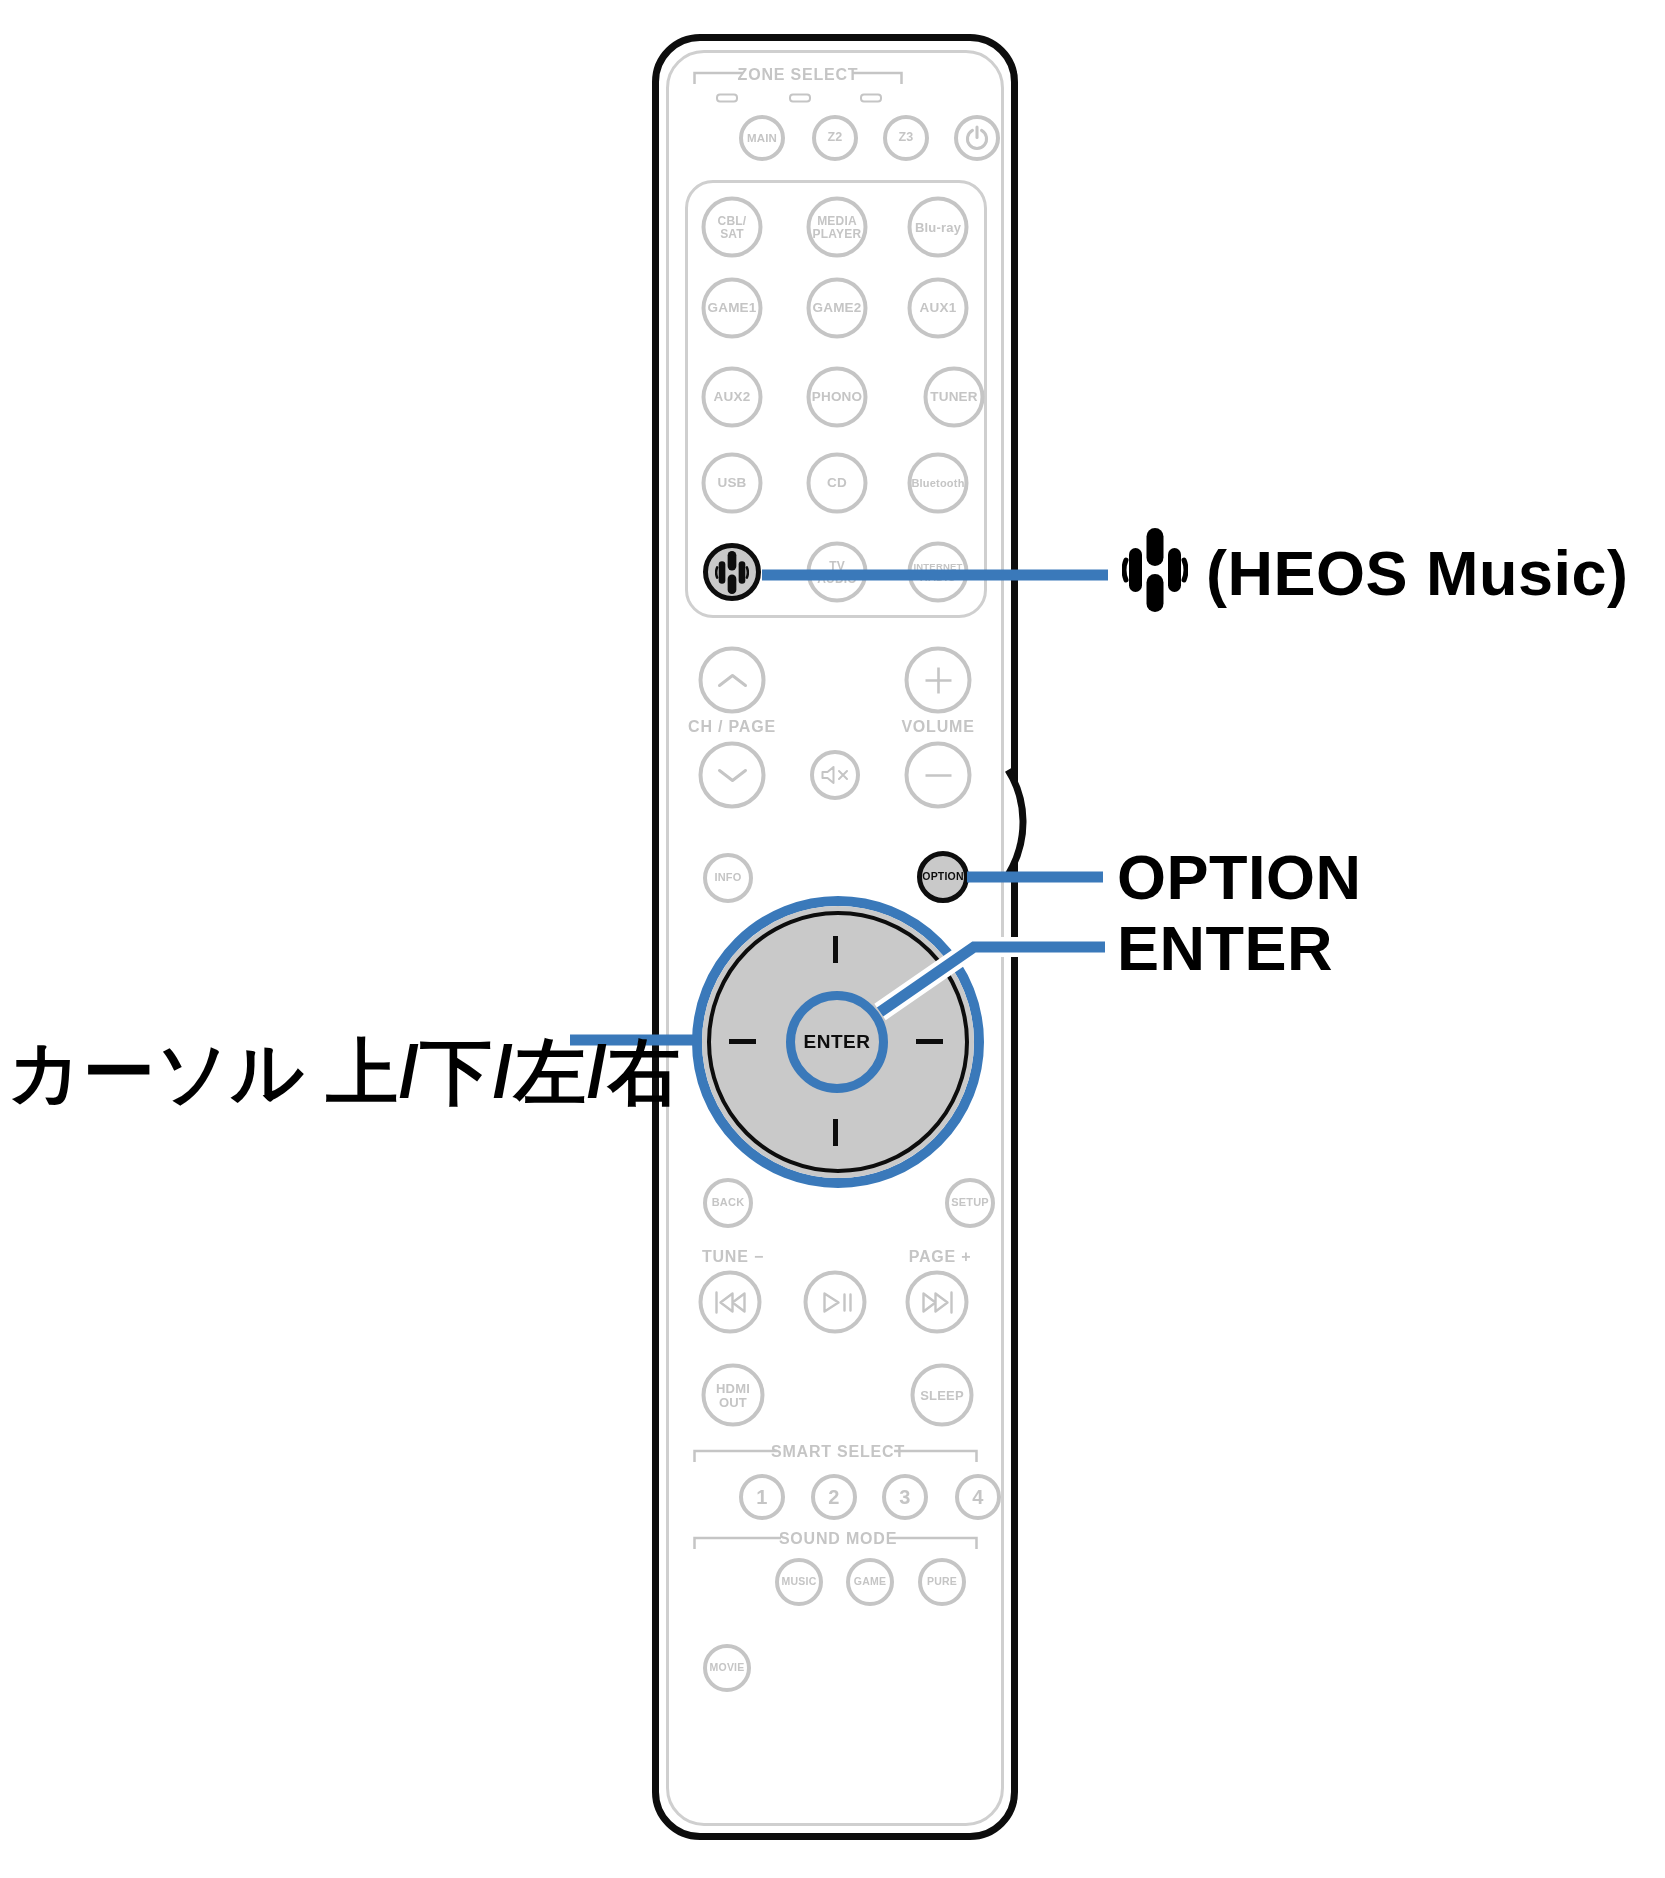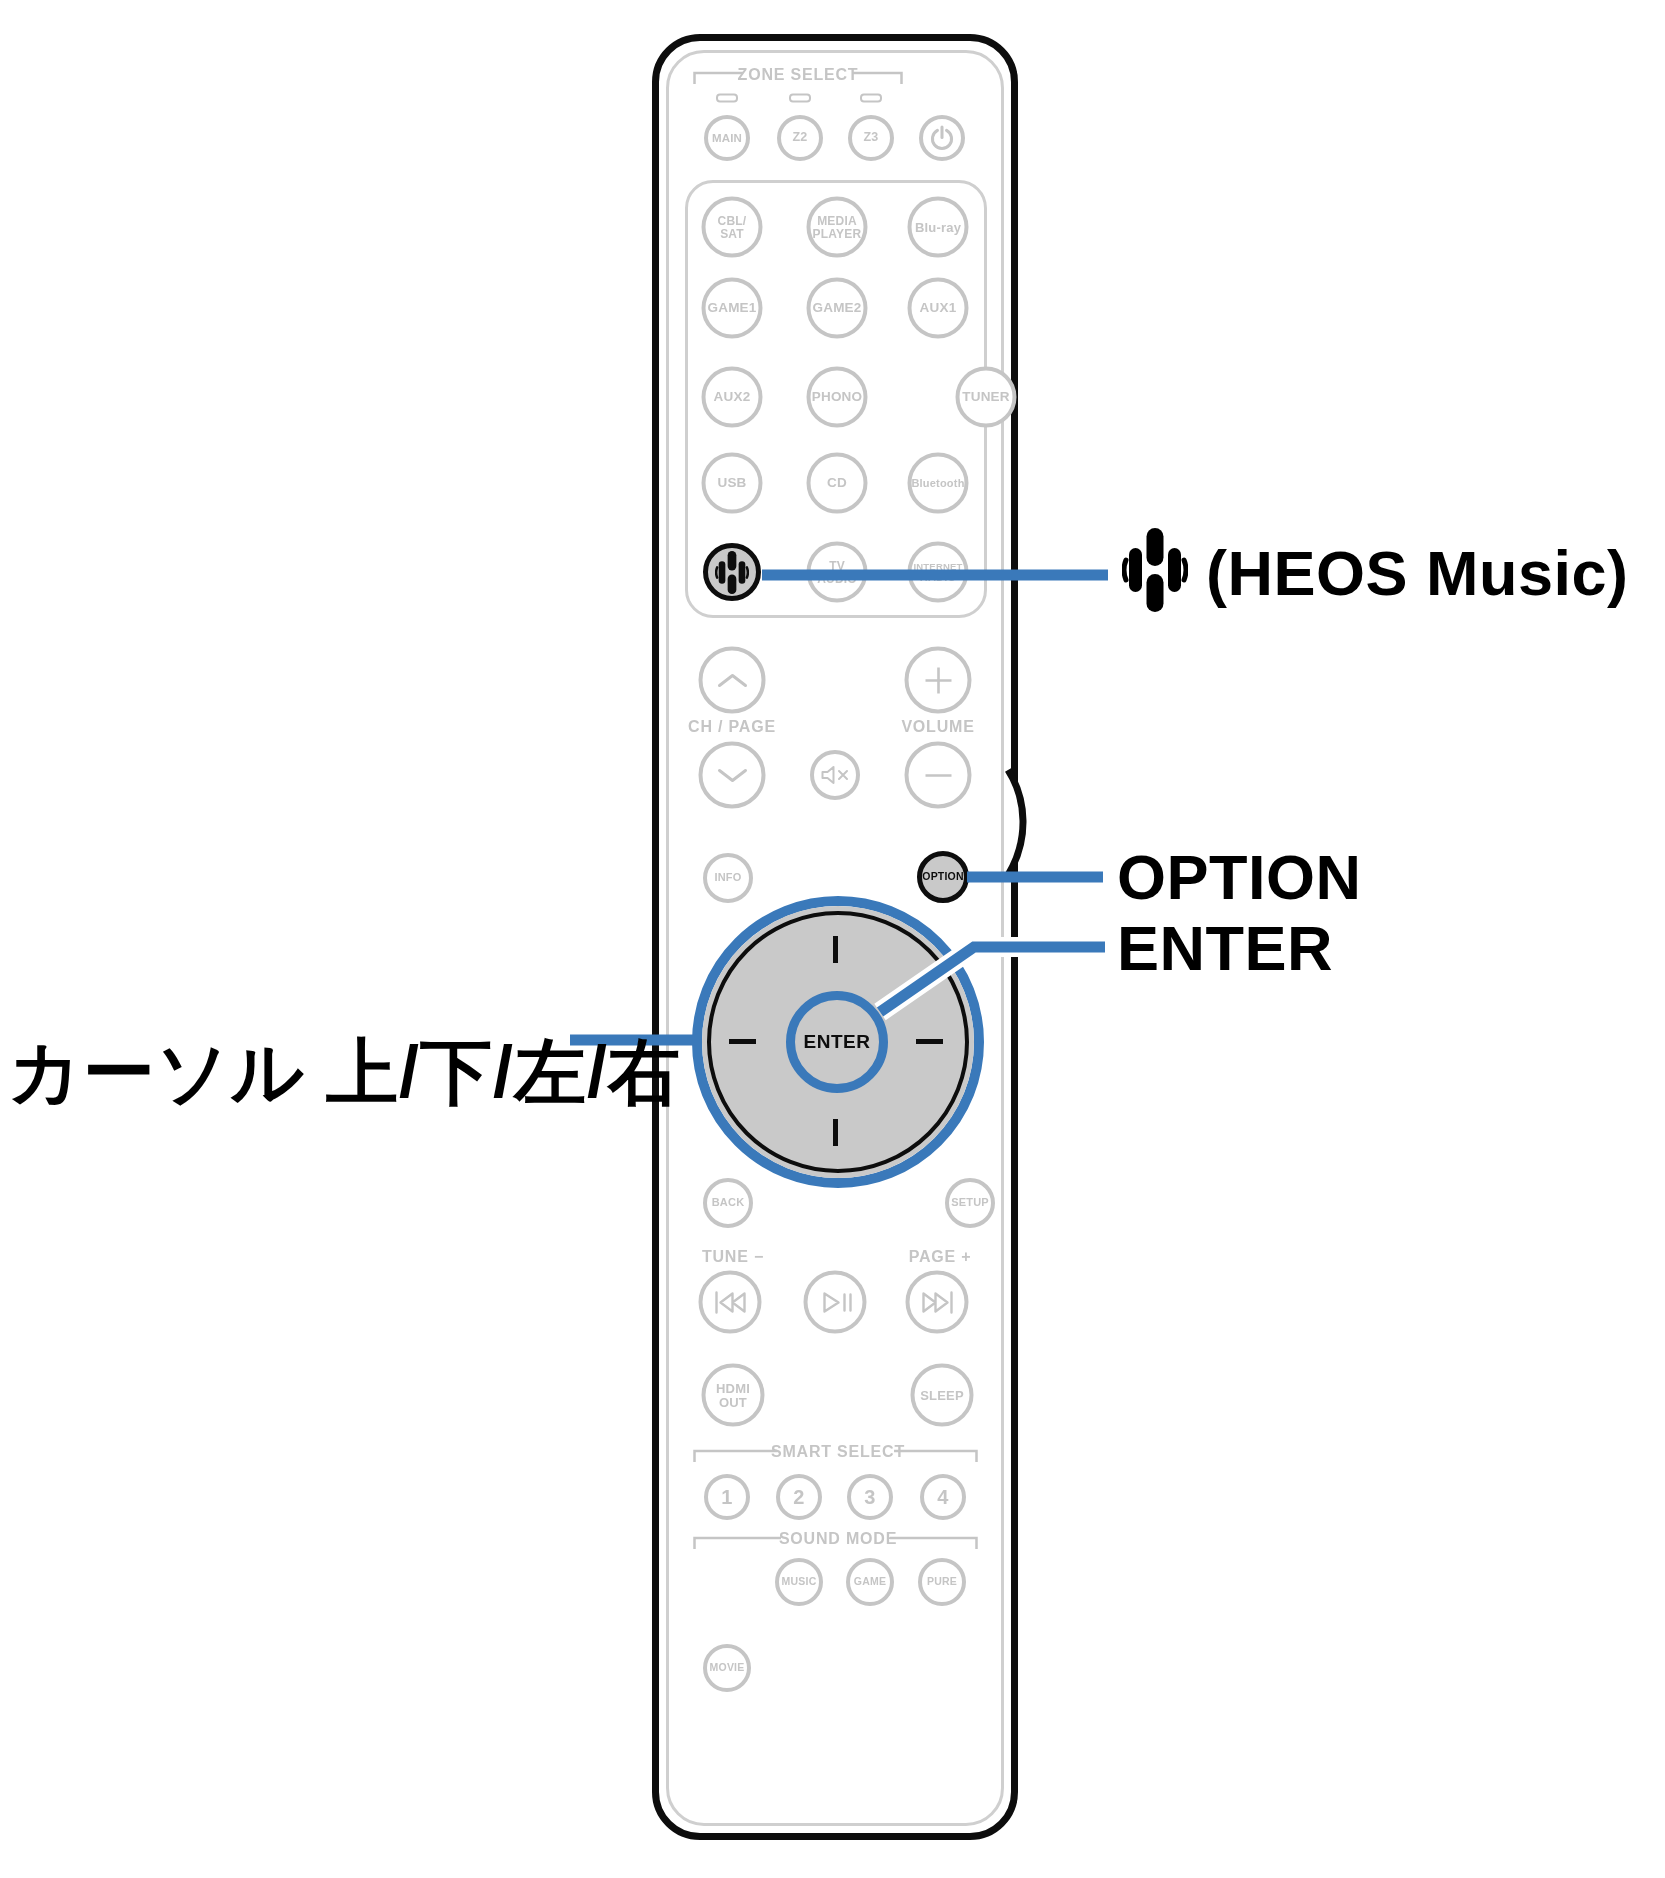--- a/index.html
+++ b/index.html
@@ -12,21 +12,21 @@
   .inner-outline{position:absolute;left:666px;top:50px;width:338px;height:1776px;
     border:3px solid #cfcfcf;border-radius:38px;box-sizing:border-box;}
   .grp{position:absolute;left:685px;top:180px;width:302px;height:438px;
     border:3px solid #cfcfcf;border-radius:28px;box-sizing:border-box;}
   
   .btn{position:absolute;transform:translate(-50%,-50%);border-radius:50%;background:#fff;
     border:4px solid #c5c5c5;color:#c5c5c5;font-weight:bold;display:flex;flex-direction:column;
     align-items:center;justify-content:center;box-sizing:border-box;text-align:center;
     line-height:1.05;letter-spacing:.2px;}
   .btn span{display:block;}
-  .s46{width:46px;height:46px;font-size:12.5px;}
+  .s46{width:46px;height:46px;font-size:12.5px;margin-left:35px;}
   .s48{width:48px;height:48px;font-size:10.5px;}
   .s50{width:50px;height:50px;font-size:11px;}
   .s52{width:52px;height:52px;font-size:10.5px;}
   .s58{width:58px;height:58px;}
   .s61{width:61px;height:61px;font-size:13.5px;}
   .s63{width:63px;height:63px;font-size:13px;}
   .s67{width:67px;height:67px;}
   .fs9{font-size:9.5px;} .fs11{font-size:11px;} .fs12{font-size:12px;} .fs13{font-size:13px;} .fs20{font-size:20px;}
   .dark{border:5px solid #0d0d0d;background:#c9c9c9;color:#0d0d0d;}
   .lbl{position:absolute;transform:translate(-50%,-50%);color:#c5c5c5;font-weight:bold;
@@ -108,21 +108,21 @@
   <div class="btn s61" style="left:938px;top:308px;">
     <span>AUX1</span>
     </div>
 
   <div class="btn s61" style="left:732px;top:397px;">
     <span>AUX2</span>
     </div>
   <div class="btn s61" style="left:837px;top:397px;">
     <span>PHONO</span>
     </div>
-  <div class="btn s61" style="left:986px;top:397px;text-align:center;">
+  <div class="btn s61" style="left:954px;top:397px;text-align:center;">
     <span>TUNER</span>
     </div>
 
   <div class="btn s61" style="left:732px;top:483px;">
     <span>USB</span>
     </div>
   <div class="btn s61" style="left:837px;top:483px;">
     <span>CD</span>
     </div>
   <div class="btn s61 fs11" style="left:938px;top:483px;">

